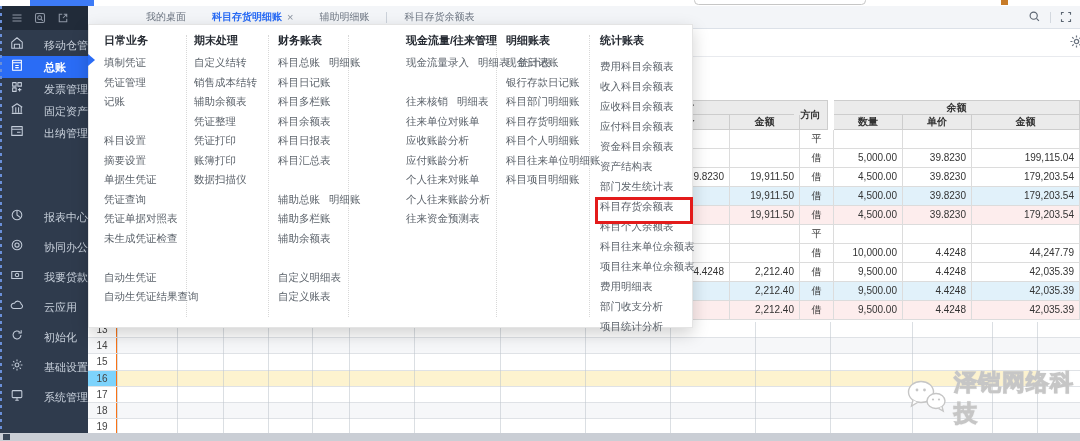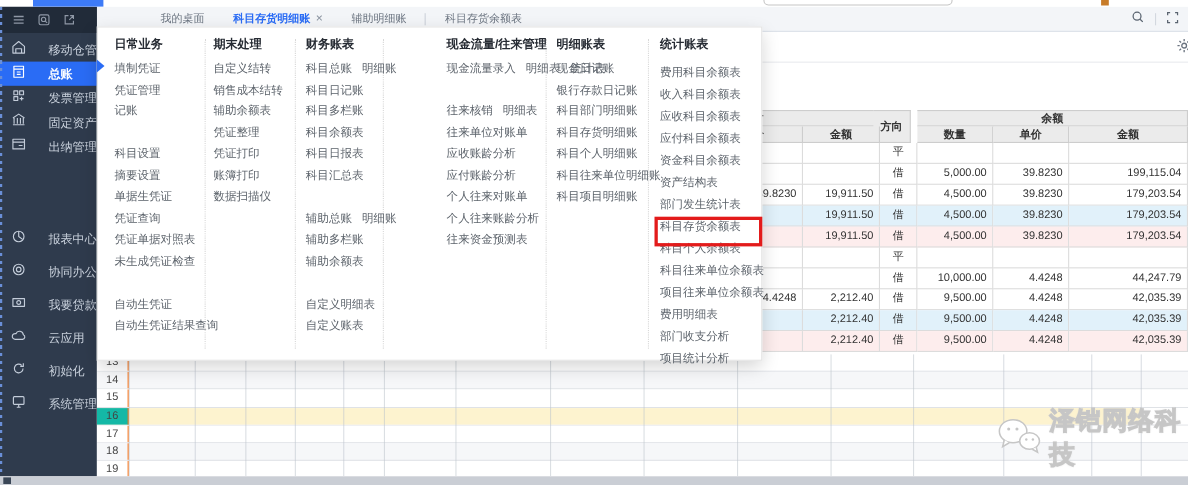--- a/index.html
+++ b/index.html
@@ -57,21 +57,21 @@
   .rrow .c4 { width:69px; } .rrow .c5 { width:69px; } .rrow .c6 { width:108px; }
   .rrow.blue > div { background:#e1f1fa; }
   .rrow.pink > div { background:#fdeded; }
 
   
   .sheet { position:absolute; left:0; top:293px; width:992px; height:111px; overflow:hidden; }
   .srow { position:relative; height:16.2px; border-bottom:1px solid #dfe2e6; background:#fff; }
   .srow.even { background:#f6f7f9; }
   .srow .num { position:absolute; left:0; top:0; width:29px; height:100%; border-right:1px solid #f97316; font-size:10px; color:#444; text-align:center; line-height:16px; background:inherit; }
   .srow.hl .band { position:absolute; left:0; top:0; width:949px; height:100%; background:#fdf3cf; }
-  .srow.hl .num { background:#14b8a6; }
+  .srow.hl .num { background:#7dd3fc; }
   .vlines { position:absolute; left:0; top:0; width:992px; height:111px; pointer-events:none; }
   .vl { position:absolute; top:0; bottom:0; width:1px; background:rgba(190,196,204,.55); }
 
   
   .watermark { position:absolute; left:818px; top:338px; display:flex; align-items:center; gap:6px; z-index:2; }
   .wm-text { font-size:23px; font-weight:bold; color:#fff; -webkit-text-stroke:1px #c6c6c6; text-shadow:0 0 2px #d8d8d8; letter-spacing:1px; }
 
   
   .menu { position:absolute; left:88px; top:24px; width:605px; height:304px; background:#fff; border:1px solid #e4e4e4; box-shadow:0 6px 16px rgba(0,0,0,.18); z-index:5; }
   .mcol { position:absolute; top:8px; }
@@ -176,20 +176,27 @@
           <span><svg width="14" height="14" viewBox="0 0 16 16" fill="none" stroke="#c3ccd9" stroke-width="1.2" stroke-linejoin="round">
               <path d="M4.5 12a3 3 0 1 1 .6-5.9A4 4 0 0 1 12.8 7.2 2.5 2.5 0 0 1 12 12z"></path>
             </svg></span>
           <span class="lbl">云应用</span>
         </div>
         <div class="sb-item">
           <span><svg width="14" height="14" viewBox="0 0 16 16" fill="none" stroke="#c3ccd9" stroke-width="1.2" stroke-linejoin="round">
               <path d="M12.5 8a4.5 4.5 0 1 1-1.4-3.3 M12.8 2.6v3.2H9.6"></path>
             </svg></span>
           <span class="lbl">初始化</span>
+        </div>
+        <div class="sb-item">
+          <span><svg width="14" height="14" viewBox="0 0 16 16" fill="none" stroke="#c3ccd9" stroke-width="1.2" stroke-linejoin="round">
+              <circle cx="8" cy="8" r="2.2"></circle>
+              <path d="M8 1.8v2M8 12.2v2M1.8 8h2M12.2 8h2M3.6 3.6l1.4 1.4M11 11l1.4 1.4M12.4 3.6L11 5M5 11l-1.4 1.4"></path>
+            </svg></span>
+          <span class="lbl">基础设置</span>
         </div>
         <div class="sb-item">
           <span><svg width="14" height="14" viewBox="0 0 16 16" fill="none" stroke="#c3ccd9" stroke-width="1.2" stroke-linejoin="round">
               <rect x="2.5" y="3" width="11" height="8" rx="1"></rect>
               <path d="M6 14h4M8 11.2V14"></path>
             </svg></span>
           <span class="lbl">系统管理</span>
         </div>
       </div>
   </div>

